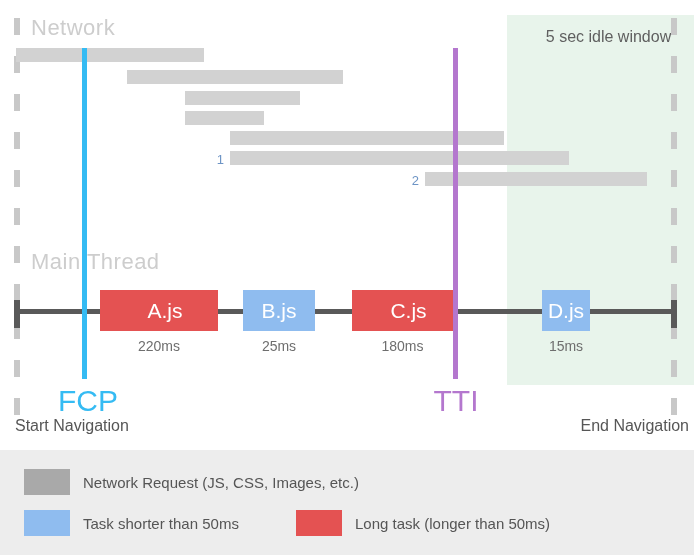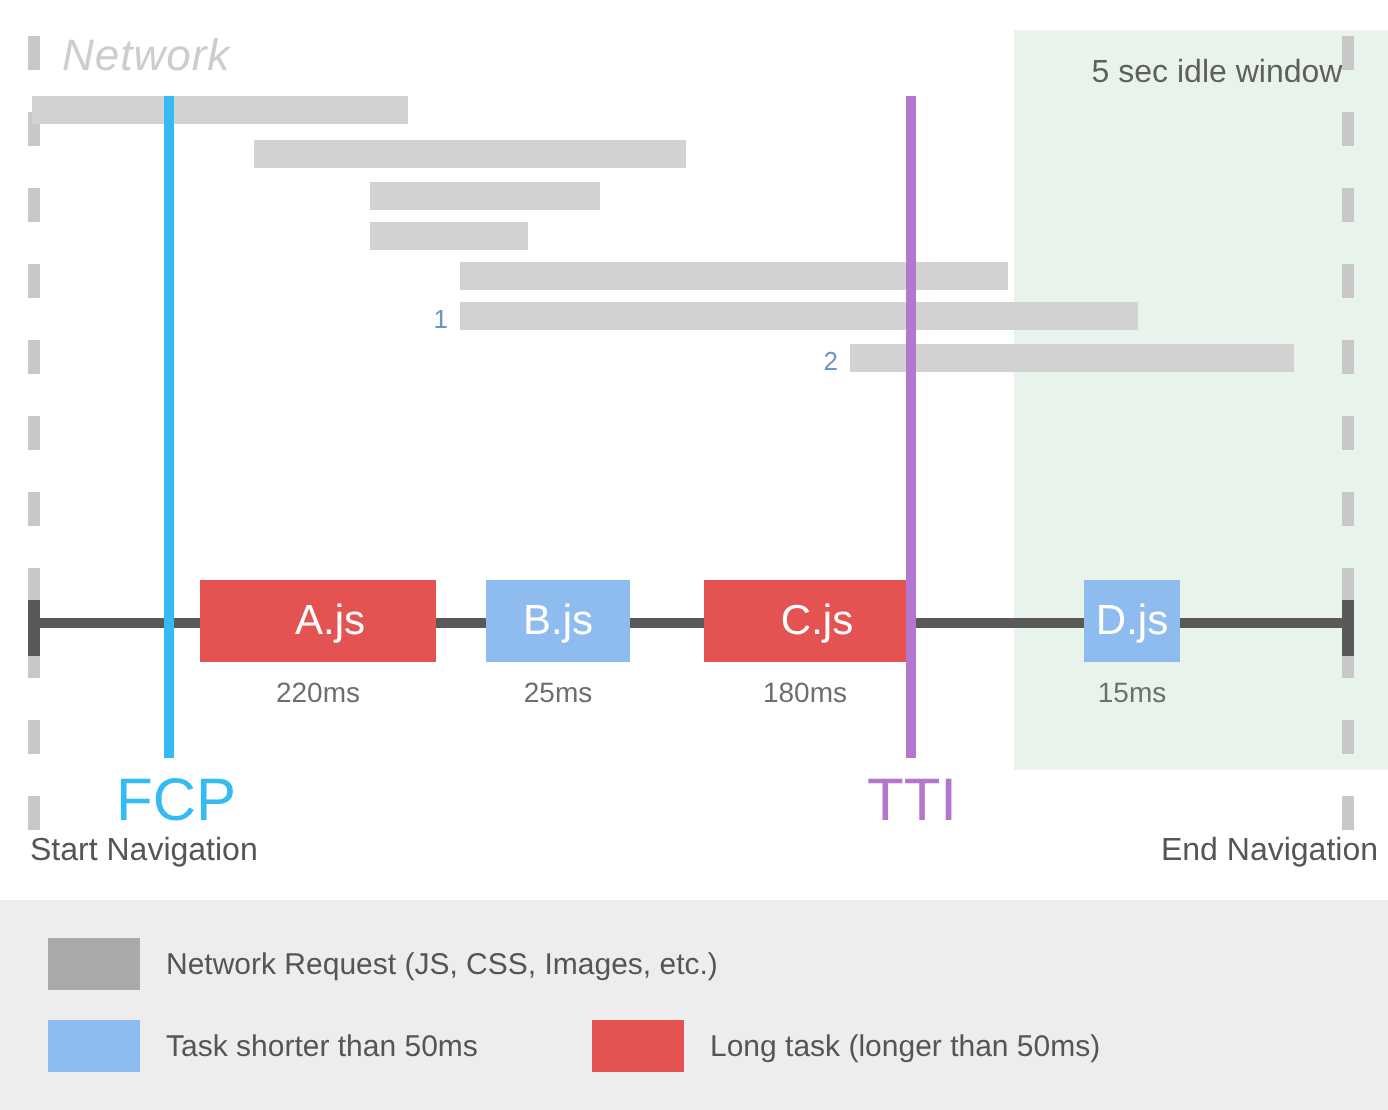--- a/index.html
+++ b/index.html
@@ -11,21 +11,21 @@
   .dash{
     position:absolute;top:18px;width:6px;height:397px;z-index:2;
     background:repeating-linear-gradient(to bottom,var(--dash) 0px,var(--dash) 17px,transparent 17px,transparent 38px);
   }
   .dash-left{left:14px;}
   .dash-right{left:671px;}
   
   .idle-window{position:absolute;left:507px;top:15px;width:203px;height:370px;background:var(--idle_window_bg);z-index:1;}
   .idle-label{position:absolute;left:0;right:0;top:13px;text-align:center;font-size:16px;color:var(--idle_window_text);}
   
-  .section-title{position:absolute;left:31px;font-size:22px;font-weight:400;color:var(--section_title);letter-spacing:0.5px;z-index:2;font-style:italic;}
+  .section-title{position:absolute;left:31px;font-size:22px;font-weight:400;color:var(--section_title);letter-spacing:0.5px;z-index:2;}
   .network-title{top:15px;}
   .main-title{top:249px;}
   
   .net-bar{position:absolute;height:14px;background:var(--network_bar);z-index:2;}
   .net-marker{position:absolute;width:18px;text-align:right;font-size:13px;color:var(--marker_number);z-index:2;}
   
   .timeline{position:absolute;left:14px;top:309px;width:663px;height:5px;background:var(--timeline);z-index:2;}
   .cap{position:absolute;top:-9px;width:6px;height:28px;background:var(--timeline);}
   .cap-left{left:0;}
   .cap-right{right:0;}
@@ -77,20 +77,21 @@
       <div class="net-bar" style="left: 127px; top: 70px; width: 216px;"></div>
       <div class="net-bar" style="left: 185px; top: 91px; width: 115px;"></div>
       <div class="net-bar" style="left: 185px; top: 111px; width: 79px;"></div>
       <div class="net-bar" style="left: 230px; top: 131px; width: 274px;"></div>
       <div class="net-bar" style="left: 230px; top: 151px; width: 339px;"></div>
       <span class="net-marker" style="left: 206px; top: 152px;">1</span>
       <div class="net-bar" style="left: 425px; top: 172px; width: 222px;"></div>
       <span class="net-marker" style="left: 401px; top: 173px;">2</span>
     </div>
 
+  <div class="section-title main-title">Main Thread</div>
 
   <div class="timeline">
     <div class="cap cap-left"></div>
     <div class="cap cap-right"></div>
   </div>
 
   <div>
       <div class="task-group" style="left: 100px; width: 118px;">
         <div class="task-box long">A.js</div>
         <div class="task-duration">220ms</div>

